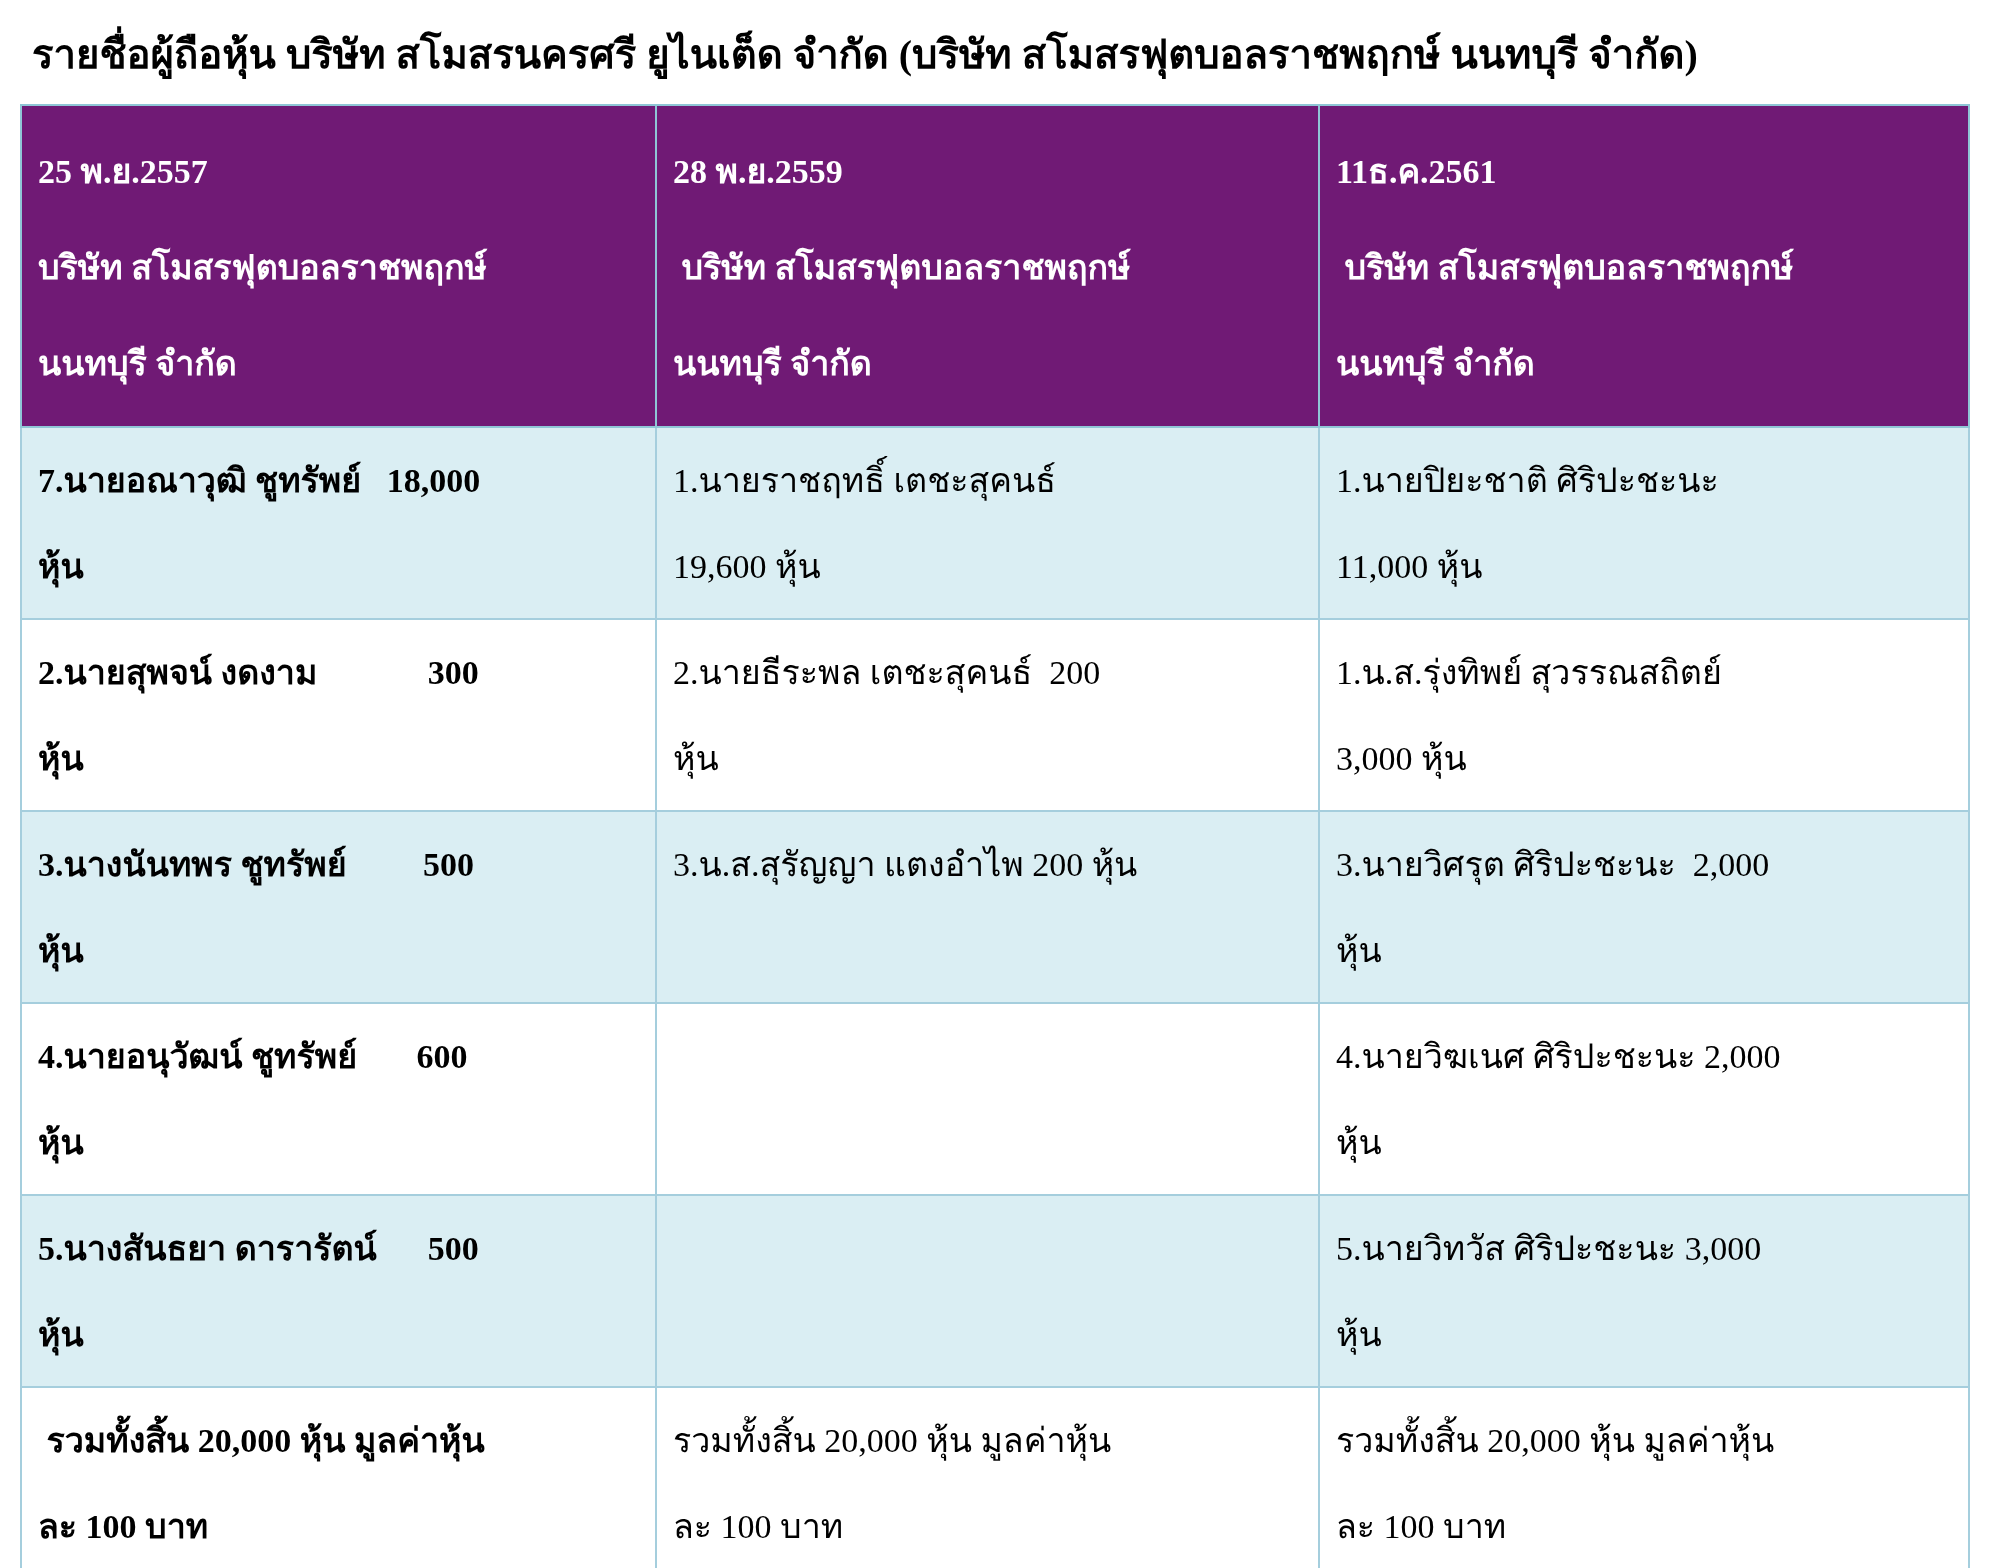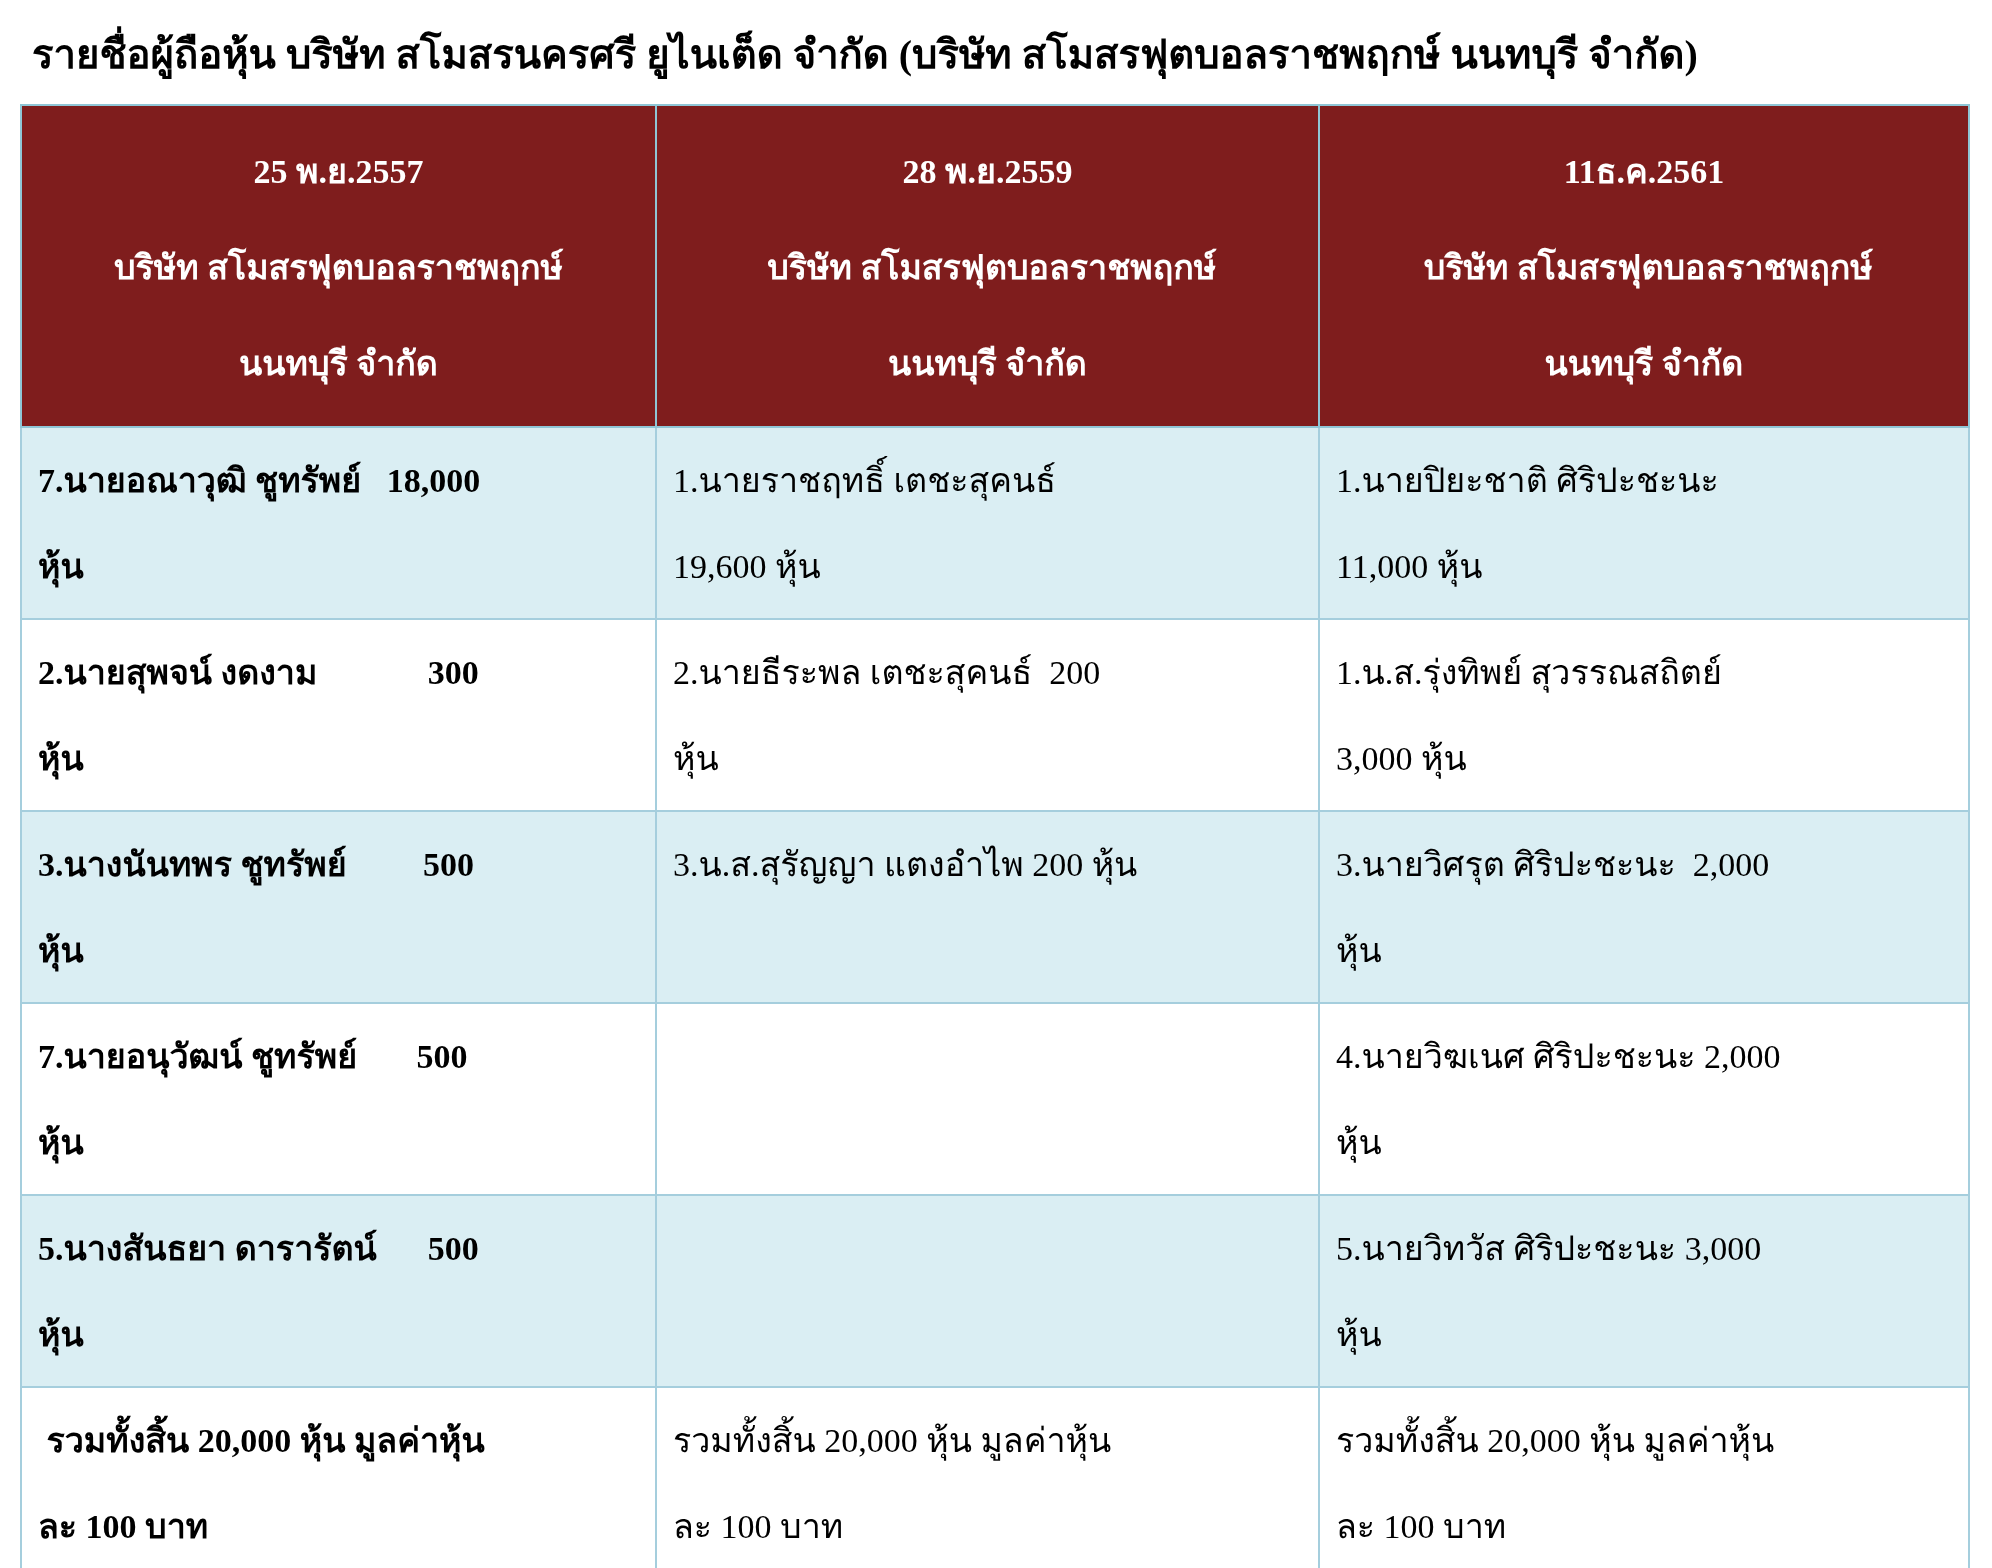--- a/index.html
+++ b/index.html
@@ -31,27 +31,26 @@
   col.c3 { width: 650px; }
   th, td {
     border: 2px solid #a5cedd;
     vertical-align: top;
     text-align: left;
     font-size: 34px;
     font-weight: normal;
     padding: 10px 16px 8px 16px;
   }
   thead th {
-    background: #7f1d1d;
+    background: #701a75;
     color: #ffffff;
     font-weight: bold;
     border-color: #8fc6d6;
     padding-top: 18px;
     padding-bottom: 14px;
-    text-align: center;
   }
   .hline {
     line-height: 96px;
     white-space: pre-wrap;
   }
   .cline {
     line-height: 86px;
     white-space: pre-wrap;
   }
   tbody tr:nth-child(odd) td { background: #daeef3; }
@@ -128,21 +127,21 @@
           <div class="cline">3.น.ส.สุรัญญา แตงอำไพ 200 หุ้น</div>
           <div class="cline"></div>
         </td>
         <td>
           <div class="cline">3.นายวิศรุต ศิริปะชะนะ  2,000</div>
           <div class="cline">หุ้น</div>
         </td>
       </tr>
       <tr>
         <td>
-          <div class="cline">7.นายอนุวัฒน์ ชูทรัพย์       500</div>
+          <div class="cline">4.นายอนุวัฒน์ ชูทรัพย์       600</div>
           <div class="cline">หุ้น</div>
         </td>
         <td>
           <div class="cline"></div>
           <div class="cline"></div>
         </td>
         <td>
           <div class="cline">4.นายวิฆเนศ ศิริปะชะนะ 2,000</div>
           <div class="cline">หุ้น</div>
         </td>

